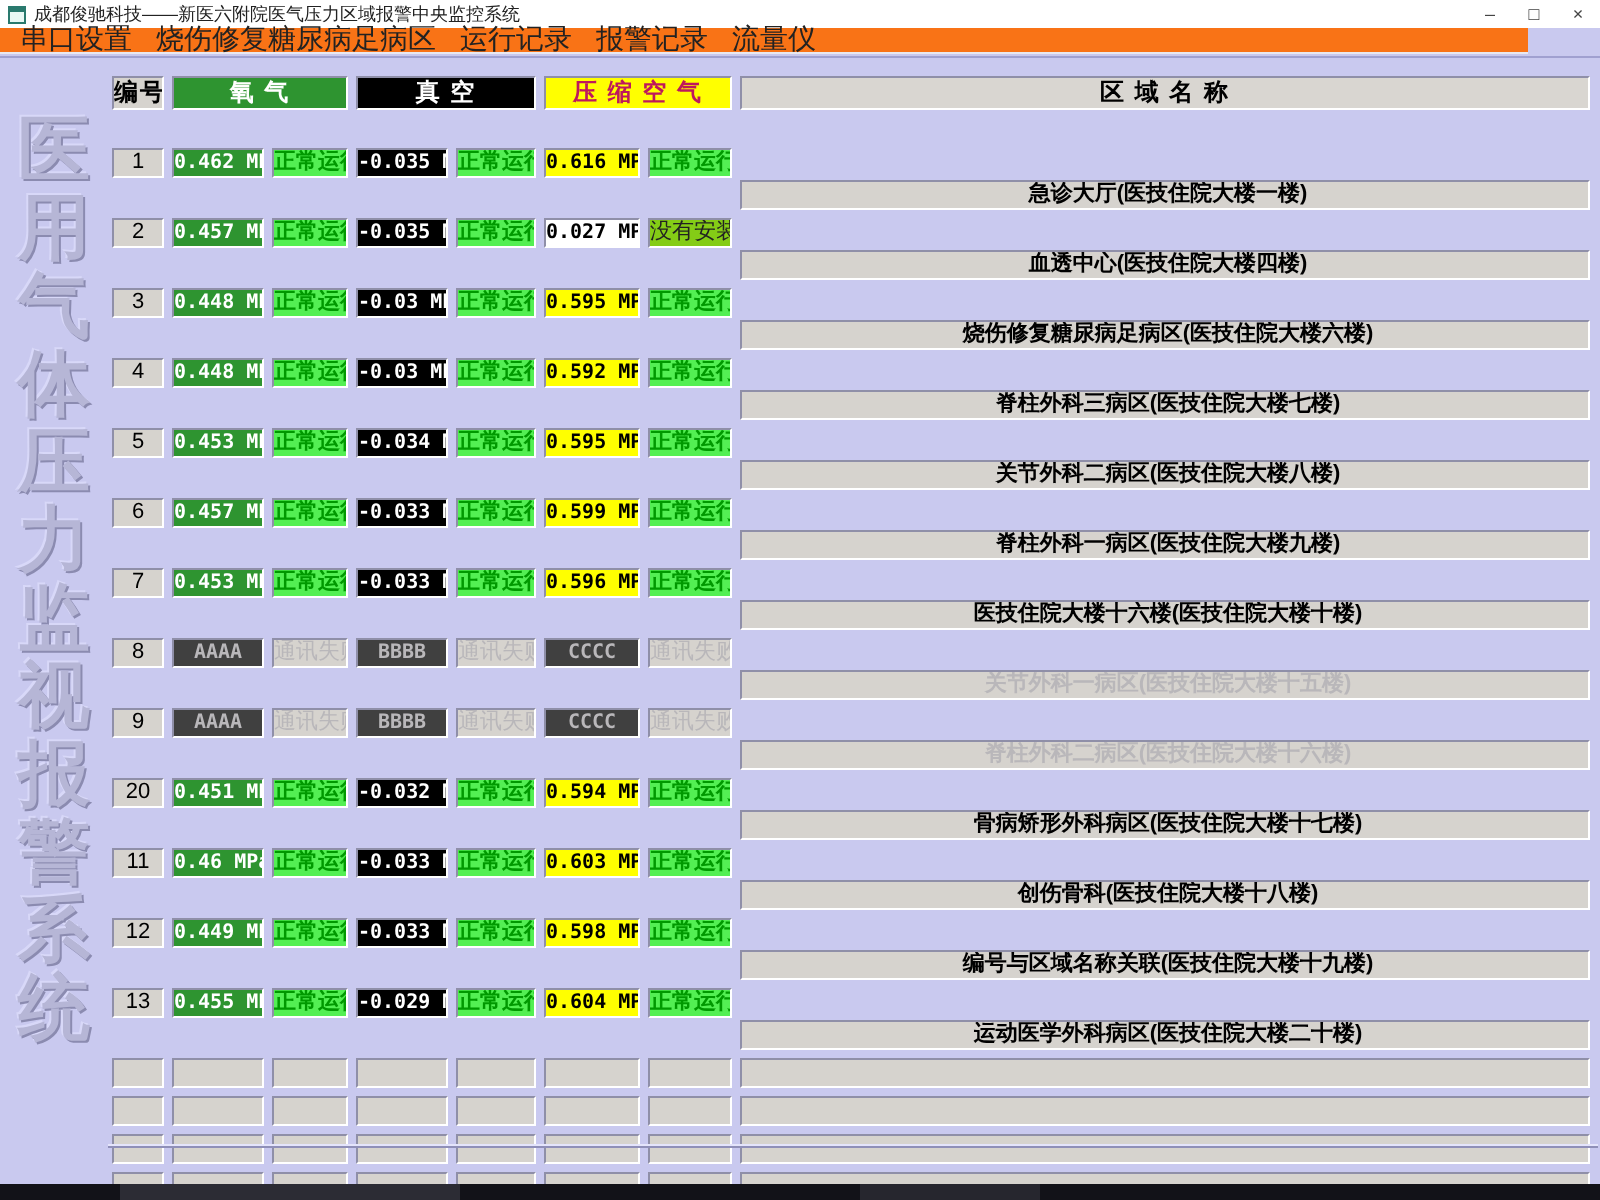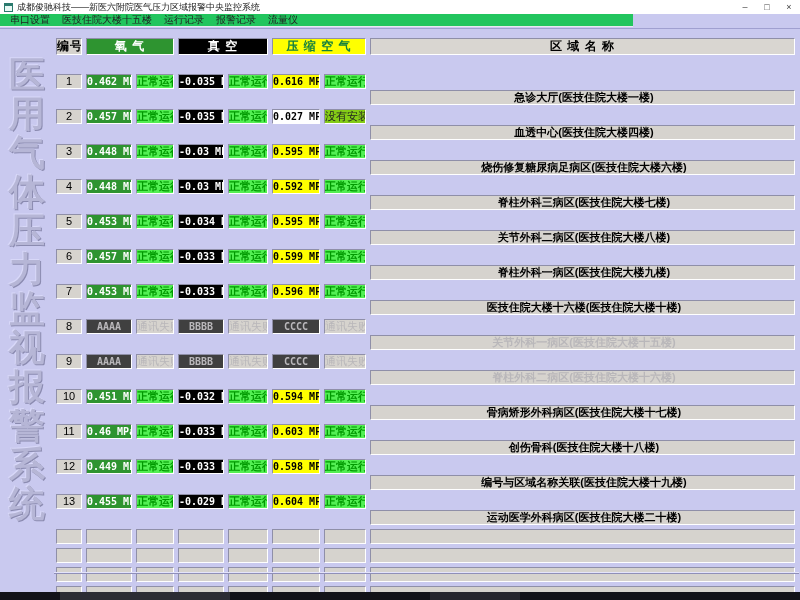--- a/index.html
+++ b/index.html
@@ -12,22 +12,22 @@
     background:#ffffff; display:flex; align-items:center; font-size:9px; color:#222; }
   .app-icon { width:9px; height:9px; margin:0 4px 0 4px; border:1px solid #2a7a6e;
     background:#e8f8f4; position:relative; }
   .app-icon::after { content:""; position:absolute; left:0; top:0; right:0; height:2px; background:#2a7a6e; }
   .title-text { flex:1; white-space:nowrap; overflow:hidden; letter-spacing:0px; }
   .win-btns { display:flex; height:100%; }
   .win-btn { width:22px; height:100%; display:flex; align-items:center; justify-content:center;
     font-size:9px; color:#444; }
 
   
-  .menubar { position:absolute; top:14px; left:0; width:633px; height:13px;
-    background:#22c55e; display:flex; align-items:center; font-size:10px; color:#222;
+  .menubar { position:absolute; top:14px; left:0; width:764px; height:13px;
+    background:#f97316; display:flex; align-items:center; font-size:14px; color:#222;
     border-bottom:1px solid #e8e8f0; padding-left:4px; }
   .menu-item { padding:0 6px; white-space:nowrap; }
 
   
   .main { position:absolute; top:28px; left:0; width:800px; height:564px; background:#c9c9ef;
     border-top:1px solid #a0a0d0; }
 
   
   .sidebar { position:absolute; top:0; left:0; width:54px; height:564px; padding-top:26px;
     border-right:1px solid #dedefа; }
@@ -39,21 +39,21 @@
   .table-wrap { position:absolute; left:56px; top:9px; width:739px; }
   .grid-row { display:grid; grid-template-columns:26px 46px 38px 46px 40px 48px 42px 1fr;
     column-gap:4px; margin-bottom:4px; }
   .hdr { height:17px; margin-bottom:19px; }
   .cell { height:15px; line-height:13px; font-size:11px; overflow:hidden; white-space:nowrap;
     background:#d6d3ce; color:#000; text-align:center;
     border:1px solid; border-color:#8f8fa8 #ffffff #ffffff #8f8fa8; }
   .hcell { height:17px; line-height:15px; font-weight:bold; font-size:12px; letter-spacing:1px; }
   .h-o2 { grid-column:2/4; background:#2e9430; color:#ffffff; }
   .h-vac { grid-column:4/6; background:#000000; color:#ffffff; }
-  .h-air { grid-column:6/8; background:#ffff00; color:#15803d;text-align:center; }
+  .h-air { grid-column:6/8; background:#ffff00; color:#be185d;text-align:center; }
   .h-region { background:#d9d6d1; color:#000; }
   .val { font-family:"DejaVu Sans Mono","Liberation Mono",monospace; font-weight:bold; font-size:10px; }
   .v-o2 { background:#2e9430; color:#ffffff; }
   .v-vac { background:#000000; color:#ffffff; }
   .v-air { background:#ffff00; color:#000000; }
   .v-none { background:#ffffff; color:#000000; }
   .v-fail { background:#404040; color:#b9b7ba; }
   .st-ok { background:#53ef53; color:#009900; font-weight:bold; }
   .st-fail { background:#d6d3ce; color:#b9b7ba; }
   .st-none { background:#84cc16; color:#222; }
@@ -76,21 +76,21 @@
   <span class="title-text">成都俊驰科技——新医六附院医气压力区域报警中央监控系统</span>
   <span class="win-btns">
     <span class="win-btn">–</span>
     <span class="win-btn">□</span>
     <span class="win-btn">×</span>
   </span>
 </div>
 
 <div class="menubar">
     <span class="menu-item">串口设置</span>
-    <span class="menu-item">医技住院大楼十五楼</span>
+    <span class="menu-item">烧伤修复糖尿病足病区</span>
     <span class="menu-item">运行记录</span>
     <span class="menu-item">报警记录</span>
     <span class="menu-item">流量仪</span>
   </div>
 
 <div class="main">
   <div class="sidebar">
       <div class="sb-char">医</div>
       <div class="sb-char">用</div>
       <div class="sb-char">气</div>
@@ -198,21 +198,21 @@
           <div class="cell ">9</div>
           <div class="cell val v-fail">AAAA</div>
           <div class="cell st-fail">通讯失败</div>
           <div class="cell val v-fail">BBBB</div>
           <div class="cell st-fail">通讯失败</div>
           <div class="cell val v-fail">CCCC</div>
           <div class="cell st-fail">通讯失败</div>
           <div class="cell region off">脊柱外科二病区(医技住院大楼十六楼)</div>
         </div>
         <div class="grid-row">
-          <div class="cell ">10</div>
+          <div class="cell ">20</div>
           <div class="cell val v-o2">0.451 MPa</div>
           <div class="cell st-ok">正常运行</div>
           <div class="cell val v-vac">-0.032 MPa</div>
           <div class="cell st-ok">正常运行</div>
           <div class="cell val v-air">0.594 MPa</div>
           <div class="cell st-ok">正常运行</div>
           <div class="cell region">骨病矫形外科病区(医技住院大楼十七楼)</div>
         </div>
         <div class="grid-row">
           <div class="cell ">11</div>

